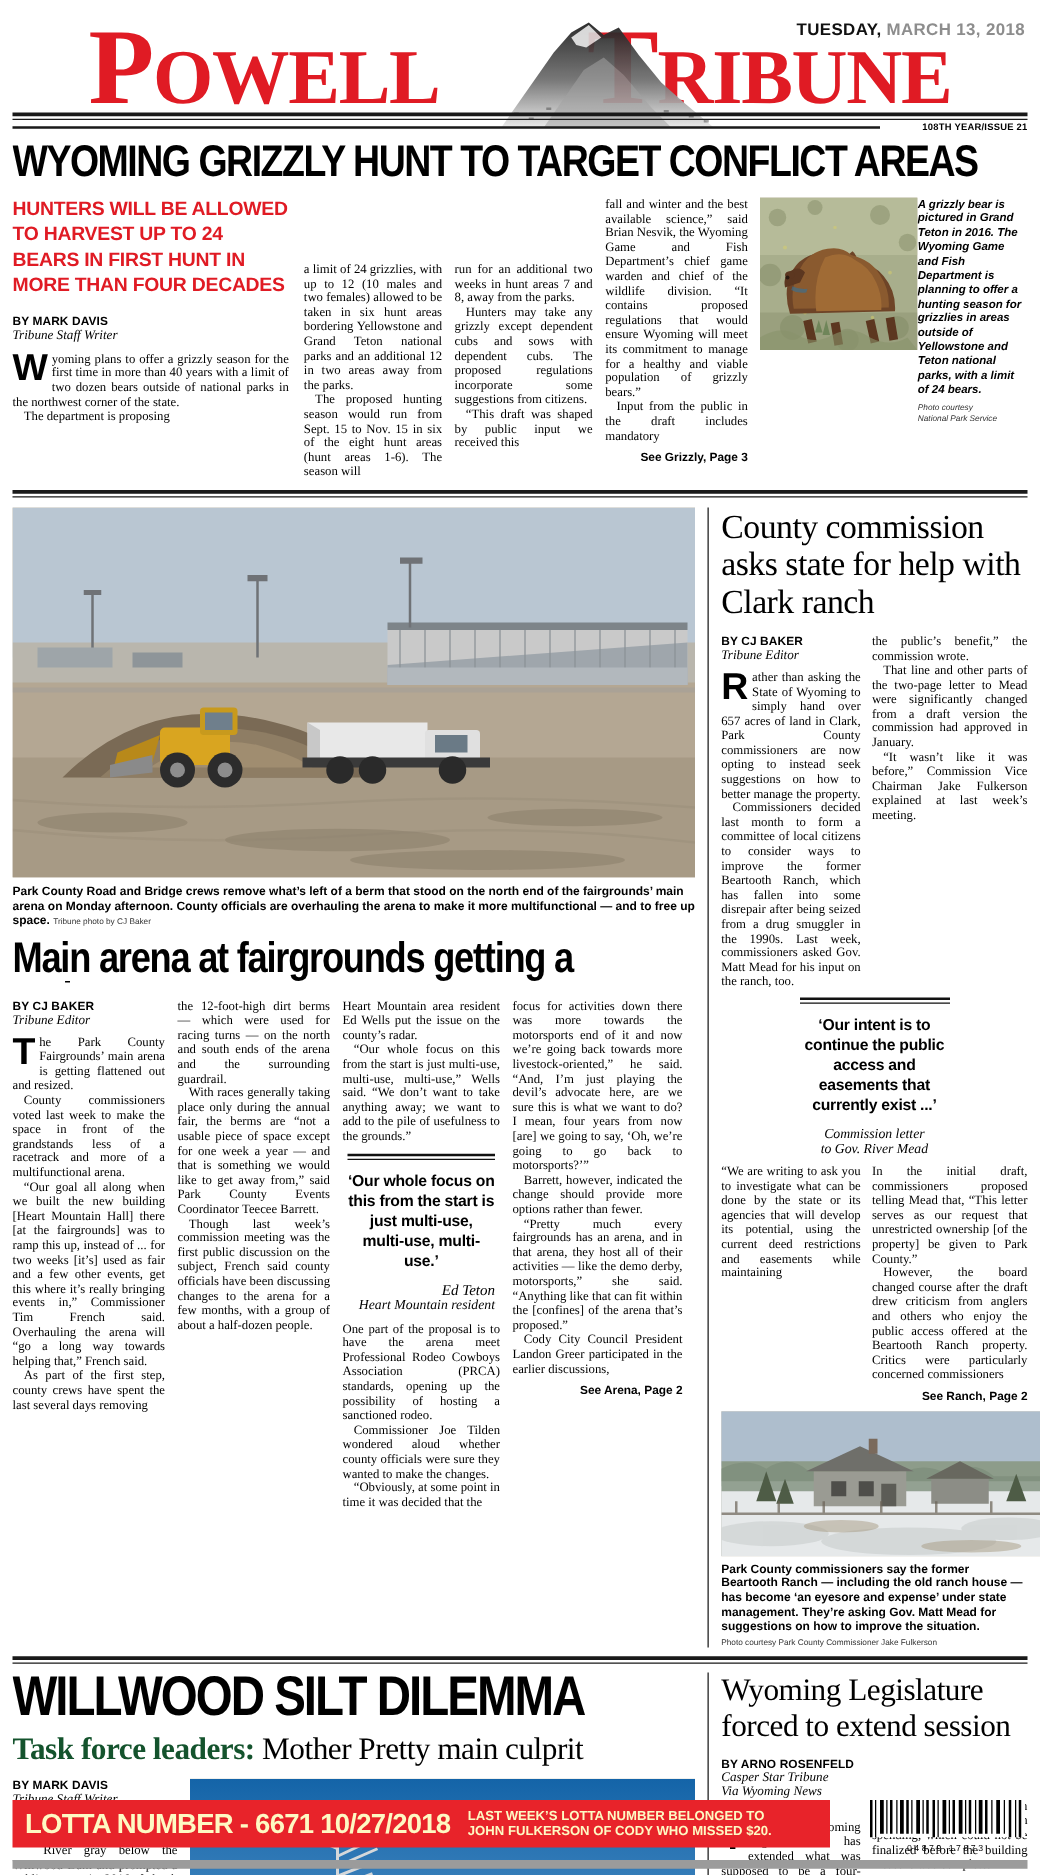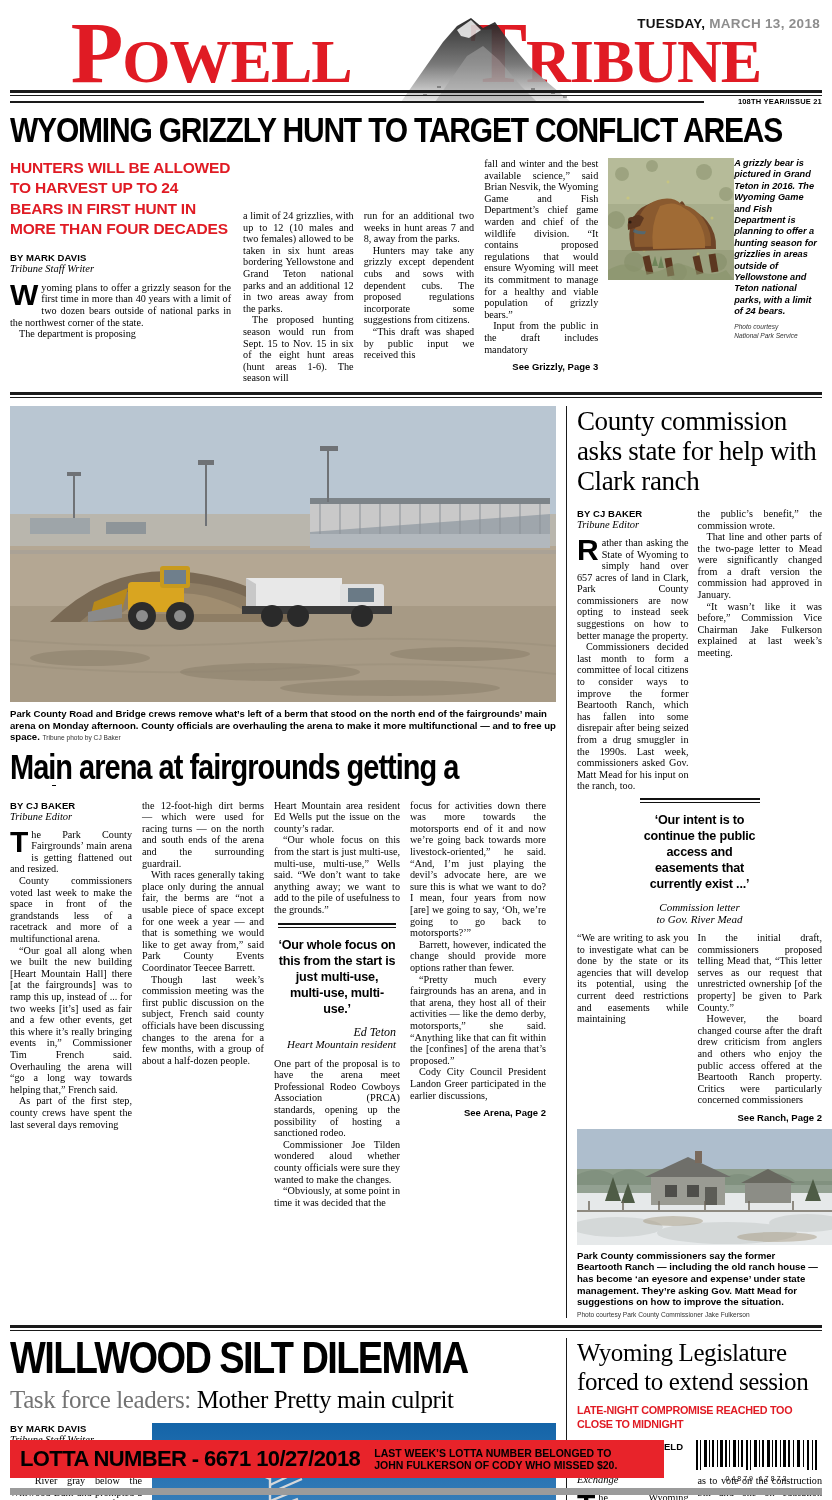--- a/index.html
+++ b/index.html
@@ -126,21 +126,21 @@
 
   
   .cols { display: flex; }
   .col { }
 
   
   .lotta-bar {
     position: absolute; left: 10px; top: 1440px;
     width: 654px; height: 38px; background: #e8232a;
     display: flex; align-items: center; padding: 0 10px;
-    color: #000000;
+    color: #fef9c3;
   }
   .lotta-main {
     font-family: "Liberation Sans", sans-serif;
     font-weight: bold; font-size: 22px; letter-spacing: -.6px;
     white-space: nowrap;
   }
   .lotta-sub {
     font-family: "Liberation Sans", sans-serif;
     font-weight: bold; font-size: 10.5px; line-height: 12px;
     margin-left: 14px;
@@ -530,21 +530,21 @@
     <div class="sect-rule2"></div>
   </div>
 
   <div class="cols" style="margin-top:7px;">
 
     <div class="col" style="width:556px; padding-right:10px;">
       <div style="height:38px; overflow:hidden;">
         <div class="hl-display" style="font-size:38px; width:546px; letter-spacing:-1.6px;">WILLWOOD SILT DILEMMA</div>
       </div>
       <div style="margin-top:10px; font-size:25px; line-height:27px; letter-spacing:-.4px;">
-        <span style="color:#737373; font-weight:normal;">Task force leaders:</span><span> Mother Pretty main culprit</span>
+        <span style="color:#14532d; font-weight:bold;">Task force leaders:</span><span> Mother Pretty main culprit</span>
       </div>
 
       <div class="cols" style="margin-top:10px;">
         <div class="col" style="width:142px; padding-right:10px;">
           <div class="byline">BY MARK DAVIS</div>
           <div class="byline-sub">Tribune Staff Writer</div>
           <div class="body-col" style="margin-top:7px;">
             <p class="dropcap">After a large silt release turned the Shoshone River gray below the Willwood Dam and prompted a public outcry in 2016, federal, state and local officials formed a trio of working groups to study the problem.</p>
 
           </div>
@@ -627,21 +627,20 @@
           </div>
 
         </div>
       </div>
     </div>
 
     <div style="width:1px; background:#1a1a1a;"></div>
 
     <div class="col" style="width:255px; padding-left:10px;">
       <div style="font-family:'Liberation Serif',serif; font-size:25px; line-height:29px; letter-spacing:-.4px;">Wyoming Legislature forced to extend session</div>
-      <div class="kicker" style="font-size:10.8px; margin-top:7px; letter-spacing:-.3px;">LATE-NIGHT COMPROMISE REACHED TOO CLOSE TO MIDNIGHT</div>
 
       <div class="cols" style="margin-top:10px; position:relative;">
         <div class="col" style="width:121px; padding-right:9px;">
           <div class="byline">BY ARNO ROSENFELD</div>
           <div class="byline-sub">Casper Star Tribune</div>
           <div class="byline-sub">Via Wyoming News Exchange</div>
           <div class="body-col" style="margin-top:7px;">
             <p class="dropcap">The Wyoming Legislature has extended what was supposed to be a four-week budget session after the House and Senate failed to agree on state construction spending. The two chambers passed a budget Saturday morning, the last scheduled day of the session, but could not break an impasse on the construction legislation until after 10 p.m. that night, at which point was too late to write a new bill, vote on it, sign it and deliver it to Gov. Matt Mead for his approval.</p>
 
           </div>

